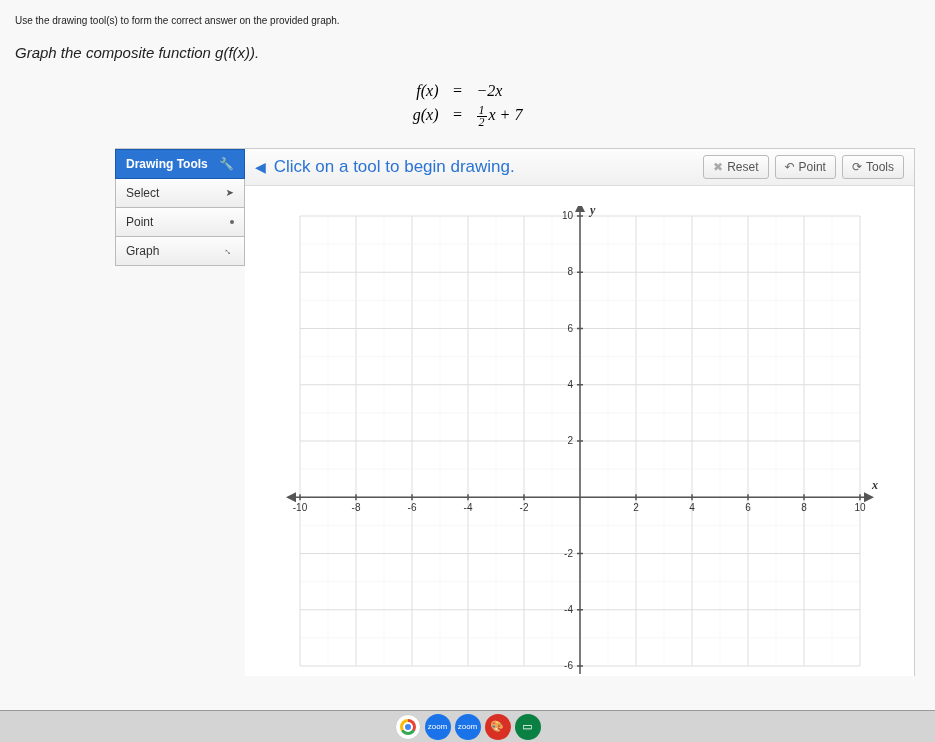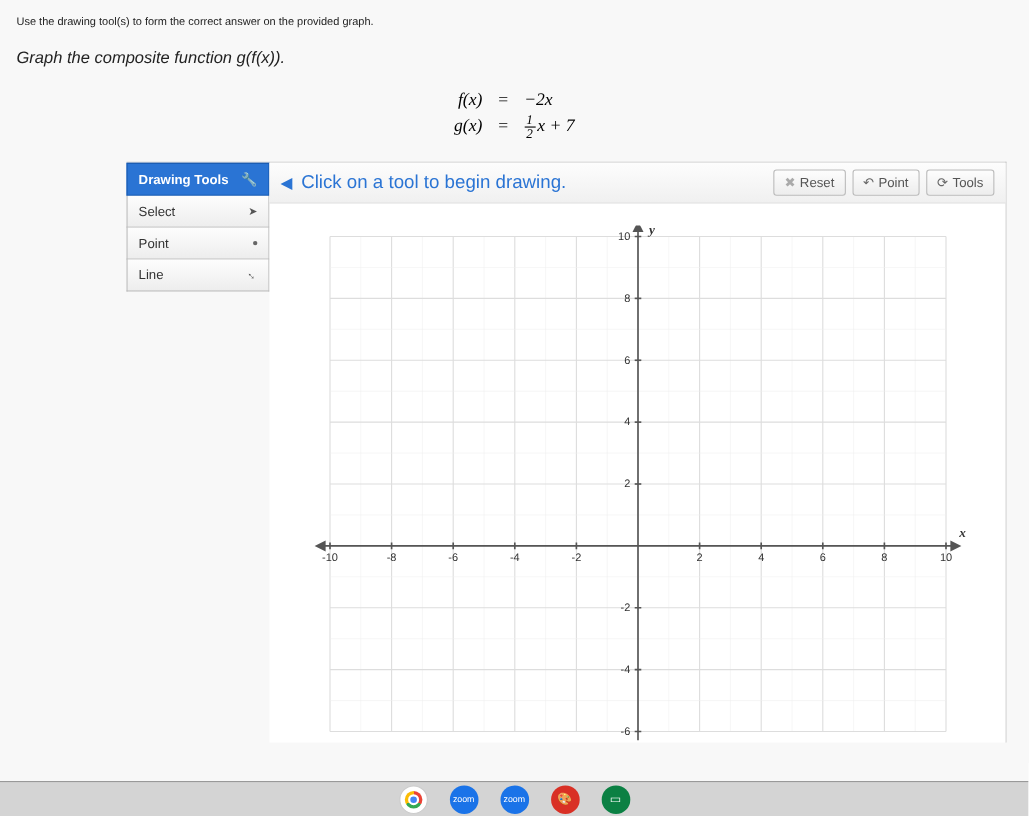--- a/index.html
+++ b/index.html
@@ -130,21 +130,21 @@
     .taskbar {
       position: absolute;
       bottom: 0;
       left: 0;
       right: 0;
       height: 32px;
       background: #d4d4d4;
       display: flex;
       align-items: center;
       justify-content: center;
-      gap: 20px;
+      gap: 4px;
       border-top: 1px solid #999;
     }
     .tb-icon {
       width: 26px; height: 26px;
       border-radius: 50%;
       display: flex; align-items: center; justify-content: center;
       font-size: 11px;
       color: #fff;
     }
     .tb-chrome { background: #fff; border: 1px solid #ccc; position: relative; }
@@ -194,21 +194,21 @@
       </div>
       <div class="tool-item">
         <span>Select</span>
         <span class="tool-icon-arrow">➤</span>
       </div>
       <div class="tool-item">
         <span>Point</span>
         <span class="tool-icon-dot"></span>
       </div>
       <div class="tool-item">
-        <span>Line</span>
+        <span>Graph</span>
         <span class="tool-icon-line">↔</span>
       </div>
     </div>
 
     <div class="canvas-area">
       <div class="toolbar">
         <span class="nav-arrow">◀</span>
         <span class="prompt-text">Click on a tool to begin drawing.</span>
         <button class="toolbar-btn">
           <span class="del-icon">✖</span>

